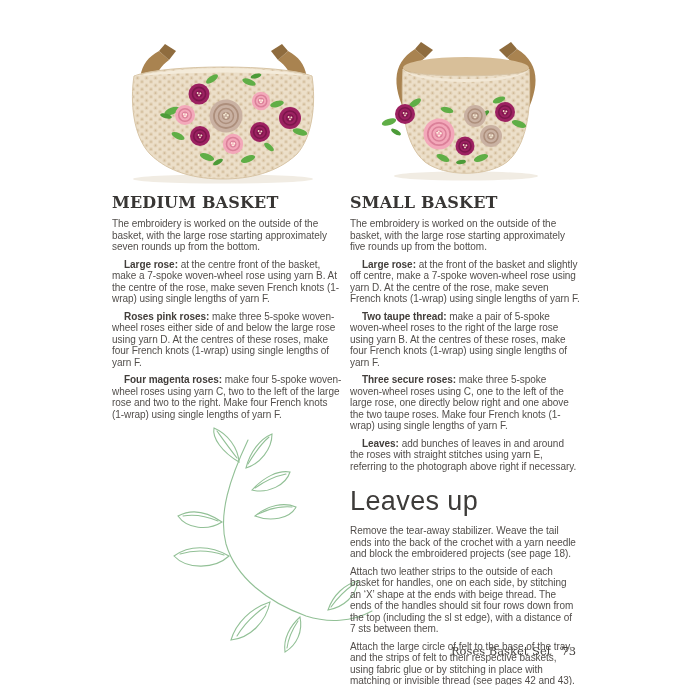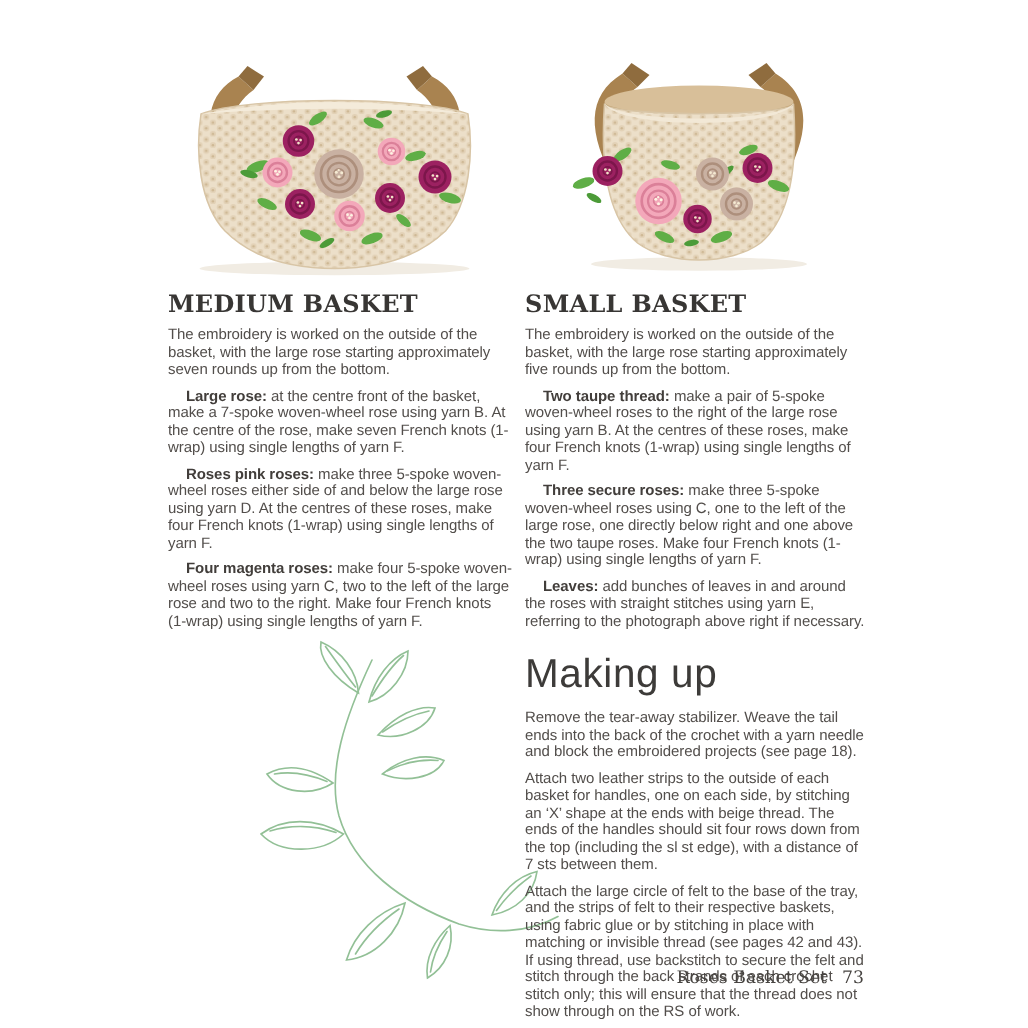--- a/index.html
+++ b/index.html
@@ -286,28 +286,29 @@
           <path d="M231,181 C238,171 247,163 254,158"></path>
         </svg>
       </div>
     </div>
 
     <div class="col">
       <section>
         <h2 class="slab">SMALL BASKET</h2>
         <div class="paras">
             <p>The embroidery is worked on the outside of the basket, with the large rose starting approximately five rounds up from the bottom.</p>
+            <p><strong>Large rose: </strong>at the front of the basket and slightly off centre, make a 7-spoke woven-wheel rose using yarn D. At the centre of the rose, make seven French knots (1-wrap) using single lengths of yarn F.</p>
             <p><strong>Two taupe thread: </strong>make a pair of 5-spoke woven-wheel roses to the right of the large rose using yarn B. At the centres of these roses, make four French knots (1-wrap) using single lengths of yarn F.</p>
             <p><strong>Three secure roses: </strong>make three 5-spoke woven-wheel roses using C, one to the left of the large rose, one directly below right and one above the two taupe roses. Make four French knots (1-wrap) using single lengths of yarn F.</p>
             <p><strong>Leaves: </strong>add bunches of leaves in and around the roses with straight stitches using yarn E, referring to the photograph above right if necessary.</p>
           </div>
       </section>
 
       <section>
-        <h2 class="making">Making up</h2>
+        <h2 class="making">Leaves up</h2>
         <div class="paras">
             <p>Remove the tear-away stabilizer. Weave the tail ends into the back of the crochet with a yarn needle and block the embroidered projects (see page 18).</p>
             <p>Attach two leather strips to the outside of each basket for handles, one on each side, by stitching an ‘X’ shape at the ends with beige thread. The ends of the handles should sit four rows down from the top (including the sl st edge), with a distance of 7 sts between them.</p>
             <p>Attach the large circle of felt to the base of the tray, and the strips of felt to their respective baskets, using fabric glue or by stitching in place with matching or invisible thread (see pages 42 and 43). If using thread, use backstitch to secure the felt and stitch through the back strands of each crochet stitch only; this will ensure that the thread does not show through on the RS of work.</p>
           </div>
       </section>
     </div>
   </div>
 
   <div class="page-footer">

